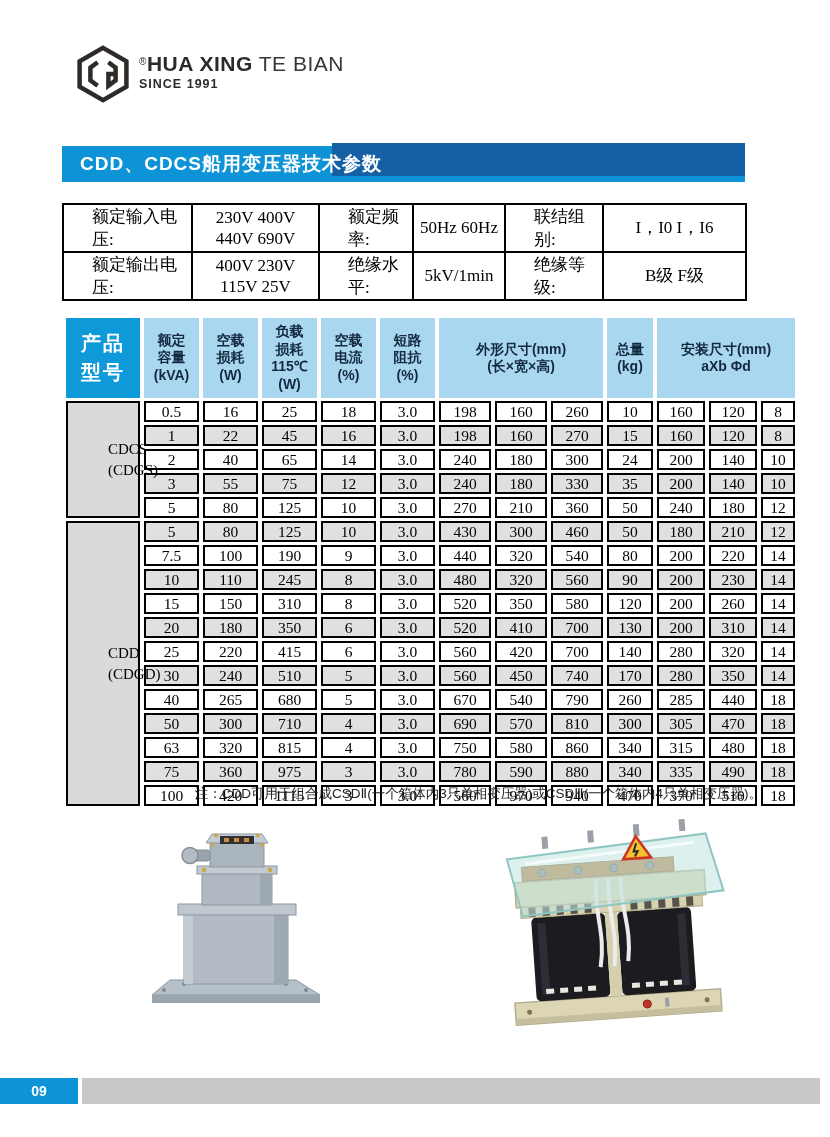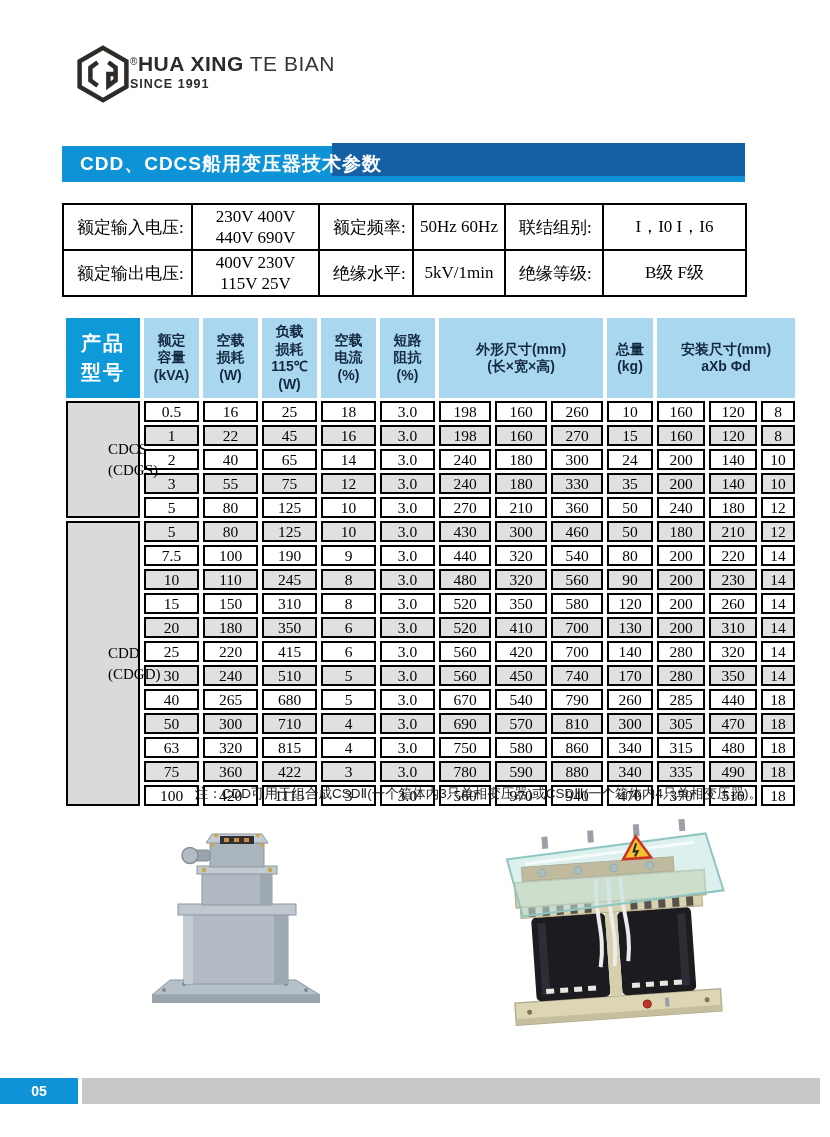--- a/index.html
+++ b/index.html
@@ -4,40 +4,40 @@
 <style>
   * { margin:0; padding:0; box-sizing:border-box; }
   html,body { background:#ffffff; }
   .page {
     position:relative; width:830px; height:1137px; background:#fff;
     font-family:"Liberation Sans", sans-serif; overflow:hidden; color:#111;
   }
   
   .logo { position:absolute; left:76px; top:44px; display:flex; align-items:flex-start; }
   .logo svg { display:block; }
-  .logo-text { padding-top:8px; color:#2e2a28; }
+  .logo-text { margin-left:9px; padding-top:8px; color:#2e2a28; }
   .brand-line { font-size:21px; letter-spacing:0.5px; white-space:nowrap; }
   .brand-bold { font-weight:bold; }
   .brand-light { font-weight:normal; color:#3a3633; }
   .since-line { font-size:12.5px; font-weight:bold; letter-spacing:1px; margin-top:1px; }
   .reg-mark { font-size:10px; position:relative; top:-6px; color:#2e2a28; }
   
   .title-bar { position:absolute; left:62px; top:146px; width:683px; height:36px; background:#0e93d6; }
   .title-bar .bar-dark { position:absolute; left:270px; top:-3px; width:413px; height:33px; background:#1560a4; }
   .title-bar .bar-text {
     position:absolute; left:18px; top:0; height:28px; line-height:36px;
     color:#fff; font-weight:bold; font-size:19px; letter-spacing:1px; z-index:2;
   }
   
   table.spec { position:absolute; left:62px; top:203px; width:683px; border-collapse:collapse; table-layout:fixed; }
   table.spec td {
     border:2px solid #000; height:46px; font-family:"Liberation Serif", serif;
     font-size:17px; color:#000; vertical-align:middle;
   }
-  table.spec td.lbl { text-align:left; padding-left:13px; }
+  table.spec td.lbl { text-align:left; padding-left:28px; }
   table.spec td.val { text-align:center; white-space:pre-line; line-height:1.25; }
   
   table.main { position:absolute; left:62px; top:315px; width:688px; border-collapse:separate; border-spacing:4px 3px; table-layout:fixed; }
   table.main th {
     background:#aad7f0; color:#12293f; font-size:14px; font-weight:bold;
     line-height:1.25; white-space:pre-line; vertical-align:middle; padding:5px 0;
   }
   table.main th.model-h {
     background:#0e9ad8; color:#fff; font-size:20px; letter-spacing:2px; line-height:1.45;
   }
@@ -373,21 +373,21 @@
           <td class="data-cell">580</td>
           <td class="data-cell">860</td>
           <td class="data-cell">340</td>
           <td class="data-cell">315</td>
           <td class="data-cell">480</td>
           <td class="data-cell">18</td>
         </tr>
         <tr>
           <td class="data-cell alt">75</td>
           <td class="data-cell alt">360</td>
-          <td class="data-cell alt">422</td>
+          <td class="data-cell alt">975</td>
           <td class="data-cell alt">3</td>
           <td class="data-cell alt">3.0</td>
           <td class="data-cell alt">780</td>
           <td class="data-cell alt">590</td>
           <td class="data-cell alt">880</td>
           <td class="data-cell alt">340</td>
           <td class="data-cell alt">335</td>
           <td class="data-cell alt">490</td>
           <td class="data-cell alt">18</td>
         </tr>
@@ -508,15 +508,15 @@
           <rect x="150" y="10" width="6" height="12" fill="#9aa0a6"></rect>
           <rect x="196" y="8" width="6" height="12" fill="#9aa0a6"></rect>
 
         <polygon points="152,22 166,44 138,44" fill="#f2c230" stroke="#cc3322" stroke-width="2.5"></polygon>
         <path d="M152,29 L149,37 L153,37 L150,42" fill="none" stroke="#2a2a2a" stroke-width="2"></path>
       </g>
     </svg>
   </div>
 
   <div class="footer-gray"></div>
-  <div class="footer-page">05</div>
+  <div class="footer-page">09</div>
 
 </div>
 
 </body></html>

